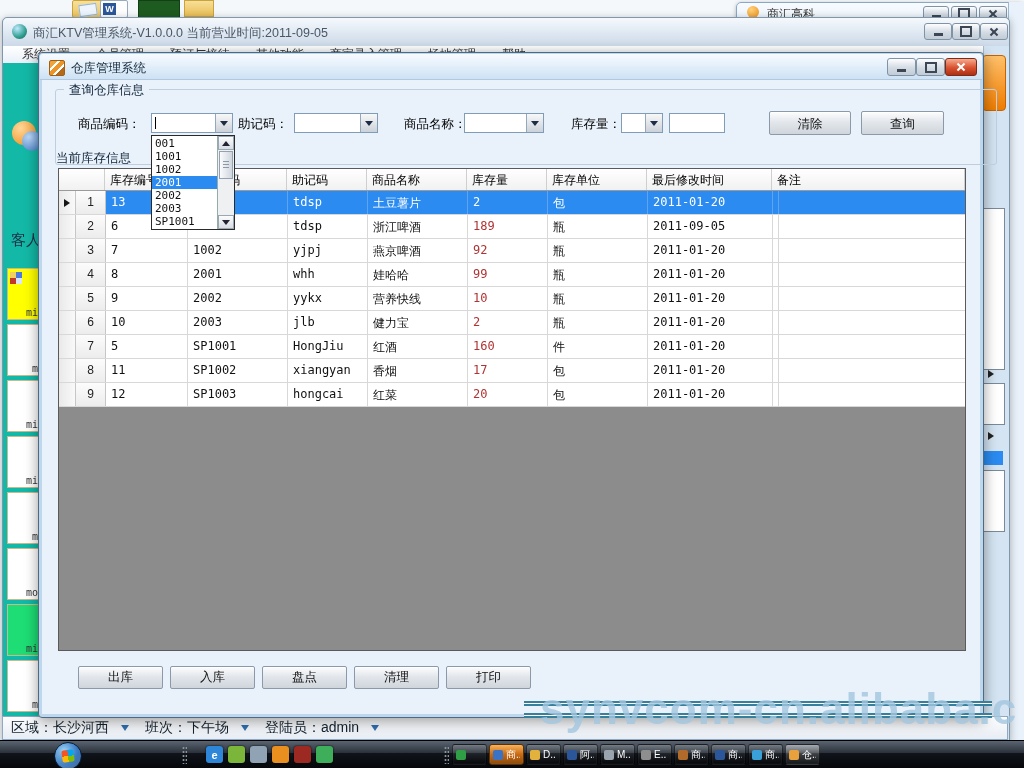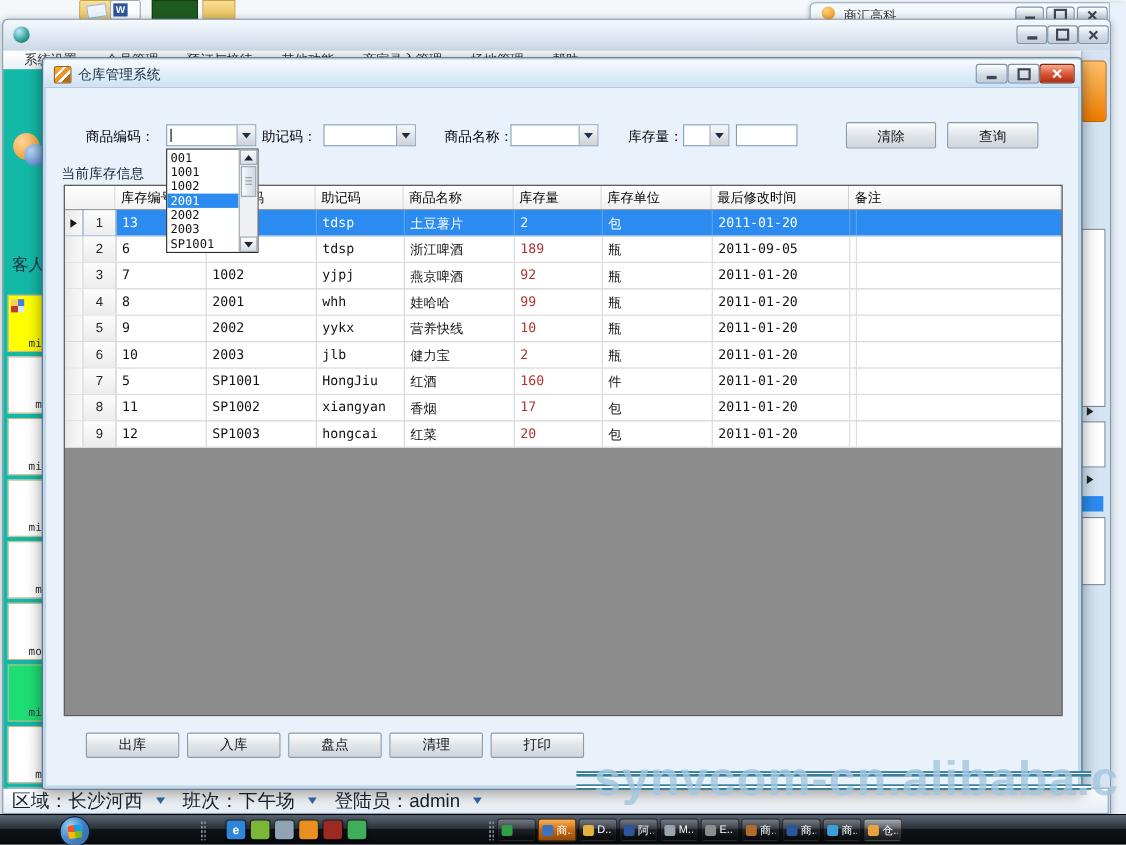--- a/index.html
+++ b/index.html
@@ -58,21 +58,21 @@
   
   #rp-strip{position:absolute;left:980px;top:28px;width:25px;bottom:24px;background:#d4e4f2;border-left:1px solid #aabccd}
   #rp-orange{position:absolute;left:982px;top:55px;width:22px;height:54px;border-radius:4px;
     background:linear-gradient(#ffc06a,#ee7c00);border:1px solid #c46400}
   .rp-box{position:absolute;left:983px;width:20px;background:#fff;border:1px solid #7a8a99}
   .rp-arrow{position:absolute;left:988px;width:0;height:0;border-left:6px solid #222;
     border-top:4px solid transparent;border-bottom:4px solid transparent}
   #rp-blue{position:absolute;left:983px;top:451px;width:20px;height:14px;background:#2b8bf0}
   
   #status{left:2px;top:716px;width:1006px;height:24px;background:linear-gradient(#fdfdfe,#e7edf4);
-    border:1px solid #8fa9c4;display:flex;align-items:center;padding-left:8px;font-size:17px;color:#14212e;z-index:5;box-sizing:border-box}
+    border:1px solid #8fa9c4;display:flex;align-items:center;padding-left:8px;font-size:14px;color:#14212e;z-index:5;box-sizing:border-box}
   .sseg{display:flex;align-items:center;margin-right:16px;white-space:nowrap}
   .smark{width:0;height:0;border-left:4px solid transparent;border-right:4px solid transparent;
     border-top:6px solid #2f6fae;margin-left:12px}
   #grip{position:absolute;right:3px;bottom:3px;width:10px;height:10px;
     background:radial-gradient(#8b99a8 1.2px,transparent 1.3px);background-size:4px 4px}
   
   #dialog{left:38px;top:52px;width:944px;height:664px;background:#e9f2fb;
     border:1px solid #4e6a82;border-radius:4px;z-index:10;
     box-shadow:0 3px 14px rgba(0,0,0,.4),inset 0 0 0 3px #bdd7ec}
   #dlg-title{position:absolute;left:1px;top:1px;right:1px;height:25px;border-radius:3px 3px 0 0;
@@ -205,20 +205,21 @@
       </span>
     <span class="wbtn" style="left:242px;top:3px;width:26px;height:13px">
         <i class="g-x"></i>
       </span>
   </div>
   <div class="abs" id="right-col"></div>
 
   <div class="abs" id="main-win">
     <div id="main-title">
       <span id="main-logo"></span>
+      <span id="main-title-text">商汇KTV管理系统-V1.0.0.0 当前营业时间:2011-09-05</span>
       <span class="wbtn" style="left:921px;top:5px;width:26px;height:15px">
           <i class="g-min"></i>
         </span>
       <span class="wbtn" style="left:949px;top:5px;width:26px;height:15px">
           <i class="g-max"></i>
         </span>
       <span class="wbtn" style="left:977px;top:5px;width:26px;height:15px">
           <i class="g-x"></i>
         </span>
     </div>
@@ -293,20 +294,23 @@
           <i class="g-min"></i>
         </span>
       <span class="wbtn" style="left:876px;top:4px;width:27px;height:16px">
           <i class="g-max"></i>
         </span>
       <span class="wbtn red" style="left:905px;top:4px;width:30px;height:16px">
           <i class="g-x"></i>
         </span>
     </div>
 
+    <fieldset id="qgroup">
+      <span id="qgroup-title">查询仓库信息</span>
+    </fieldset>
 
     <span class="flabel" style="left:39px">商品编码：</span>
     <div class="combo" id="combo-code" style="left:112px;width:82px">
         <span class="cbtn"></span>
       </div>
     <span class="flabel" style="left:199px">助记码：</span>
     <div class="combo" style="left:255px;width:84px">
         <span class="cbtn"></span>
       </div>
     <span class="flabel" style="left:365px">商品名称：</span>

